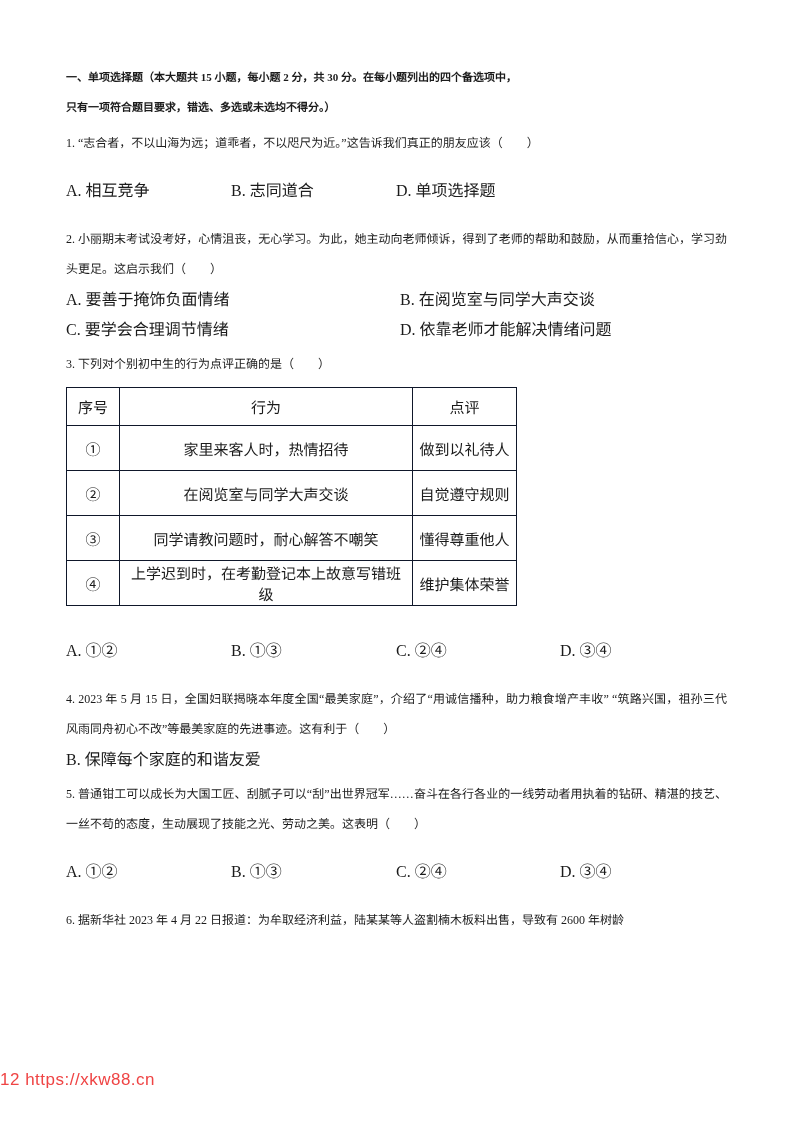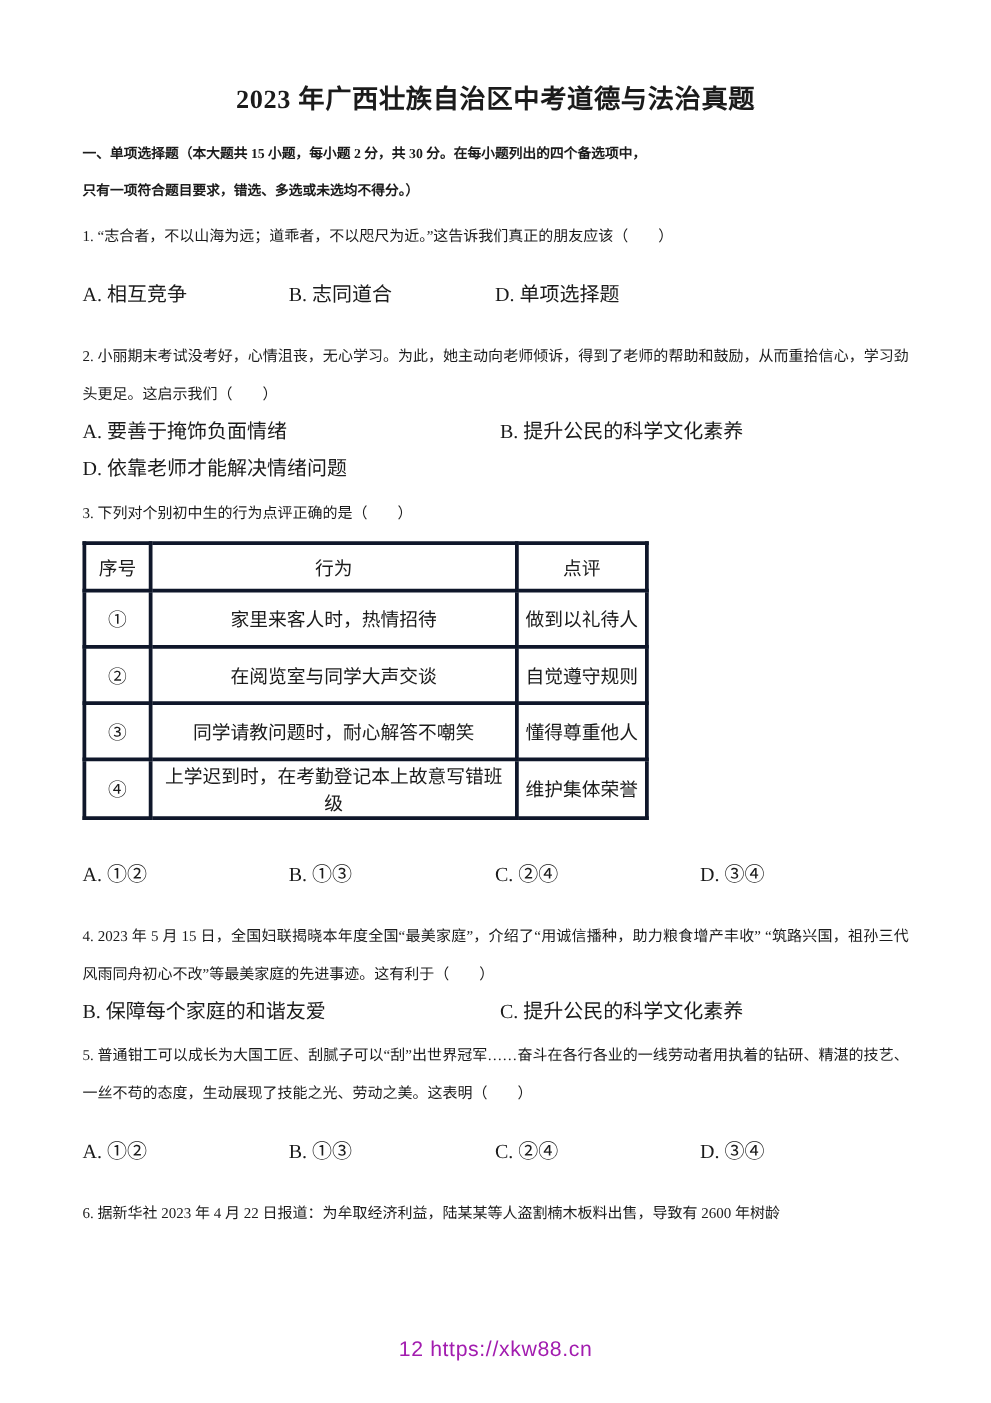--- a/index.html
+++ b/index.html
@@ -53,67 +53,67 @@
     line-height:30px;
   }
   .items{margin-top:6px;}
   .behavior-table{
     border-collapse:collapse;
     margin:8px 0 0 0;
     table-layout:fixed;
   }
   .behavior-table th,
   .behavior-table td{
-    border:3px solid #0f172a;
+    border:1px solid #0f172a;
     font-weight:normal;
     font-size:15px;
     text-align:center;
     vertical-align:middle;
     padding:0 4px;
     box-sizing:border-box;
   }
   .col-num{width:53px;}
   .col-behavior{width:293px;}
   .col-comment{width:104px;}
   .behavior-table thead tr{height:38px;}
   .behavior-table tbody tr{height:45px;}
   .after-table{margin-top:30px;}
   .mt6{margin-top:6px;}
   .footer{
     position:absolute;
     top:1070px;
     left:0;
     width:793px;
-    text-align:center;
+    text-align:left;
     font-family:"Liberation Sans","DejaVu Sans",sans-serif;
     font-size:17px;
-    color:#a21caf;
+    color:#ef4444;
     letter-spacing:0.5px;
   }
 </style>
 </head>
 <body>
 
 <div class="page">
 
-  <h1 class="title">2023 年广西壮族自治区中考道德与法治真题</h1>
 
   <p class="section-header"><span>一、单项选择题（本大题共 15 小题，每小题 2 分，共 30 分。在每小题列出的四个备选项中，</span><br><span>只有一项符合题目要求，错选、多选或未选均不得分。）</span></p>
 
   <p class="q">1. “志合者，不以山海为远；道乖者，不以咫尺为近。”这告诉我们真正的朋友应该（　　）</p>
   <div class="opts4">
     <span>A. 相互竞争</span>
     <span>B. 志同道合</span>
     <span>D. 单项选择题</span>
   </div>
 
   <p class="q">2. 小丽期末考试没考好，心情沮丧，无心学习。为此，她主动向老师倾诉，得到了老师的帮助和鼓励，从而重拾信心，学习劲头更足。这启示我们（　　）</p>
   <div class="opts2">
     <span>A. 要善于掩饰负面情绪</span>
-    <span>B. 提升公民的科学文化素养</span>
+    <span>B. 在阅览室与同学大声交谈</span>
+    <span>C. 要学会合理调节情绪</span>
     <span>D. 依靠老师才能解决情绪问题</span>
   </div>
 
   <p class="q">3. 下列对个别初中生的行为点评正确的是（　　）</p>
 
   <table class="behavior-table">
     <colgroup>
       <col class="col-num">
       <col class="col-behavior">
       <col class="col-comment">
@@ -152,21 +152,20 @@
   <div class="opts4 after-table">
     <span>A. ①②</span>
     <span>B. ①③</span>
     <span>C. ②④</span>
     <span>D. ③④</span>
   </div>
 
   <p class="q">4. 2023 年 5 月 15 日，全国妇联揭晓本年度全国“最美家庭”，介绍了“用诚信播种，助力粮食增产丰收” “筑路兴国，祖孙三代风雨同舟初心不改”等最美家庭的先进事迹。这有利于（　　）</p>
   <div class="opts2">
     <span>B. 保障每个家庭的和谐友爱</span>
-    <span>C. 提升公民的科学文化素养</span>
   </div>
 
   <p class="q">5. 普通钳工可以成长为大国工匠、刮腻子可以“刮”出世界冠军……奋斗在各行各业的一线劳动者用执着的钻研、精湛的技艺、一丝不苟的态度，生动展现了技能之光、劳动之美。这表明（　　）</p>
   <div class="opts4">
     <span>A. ①②</span>
     <span>B. ①③</span>
     <span>C. ②④</span>
     <span>D. ③④</span>
   </div>
 

